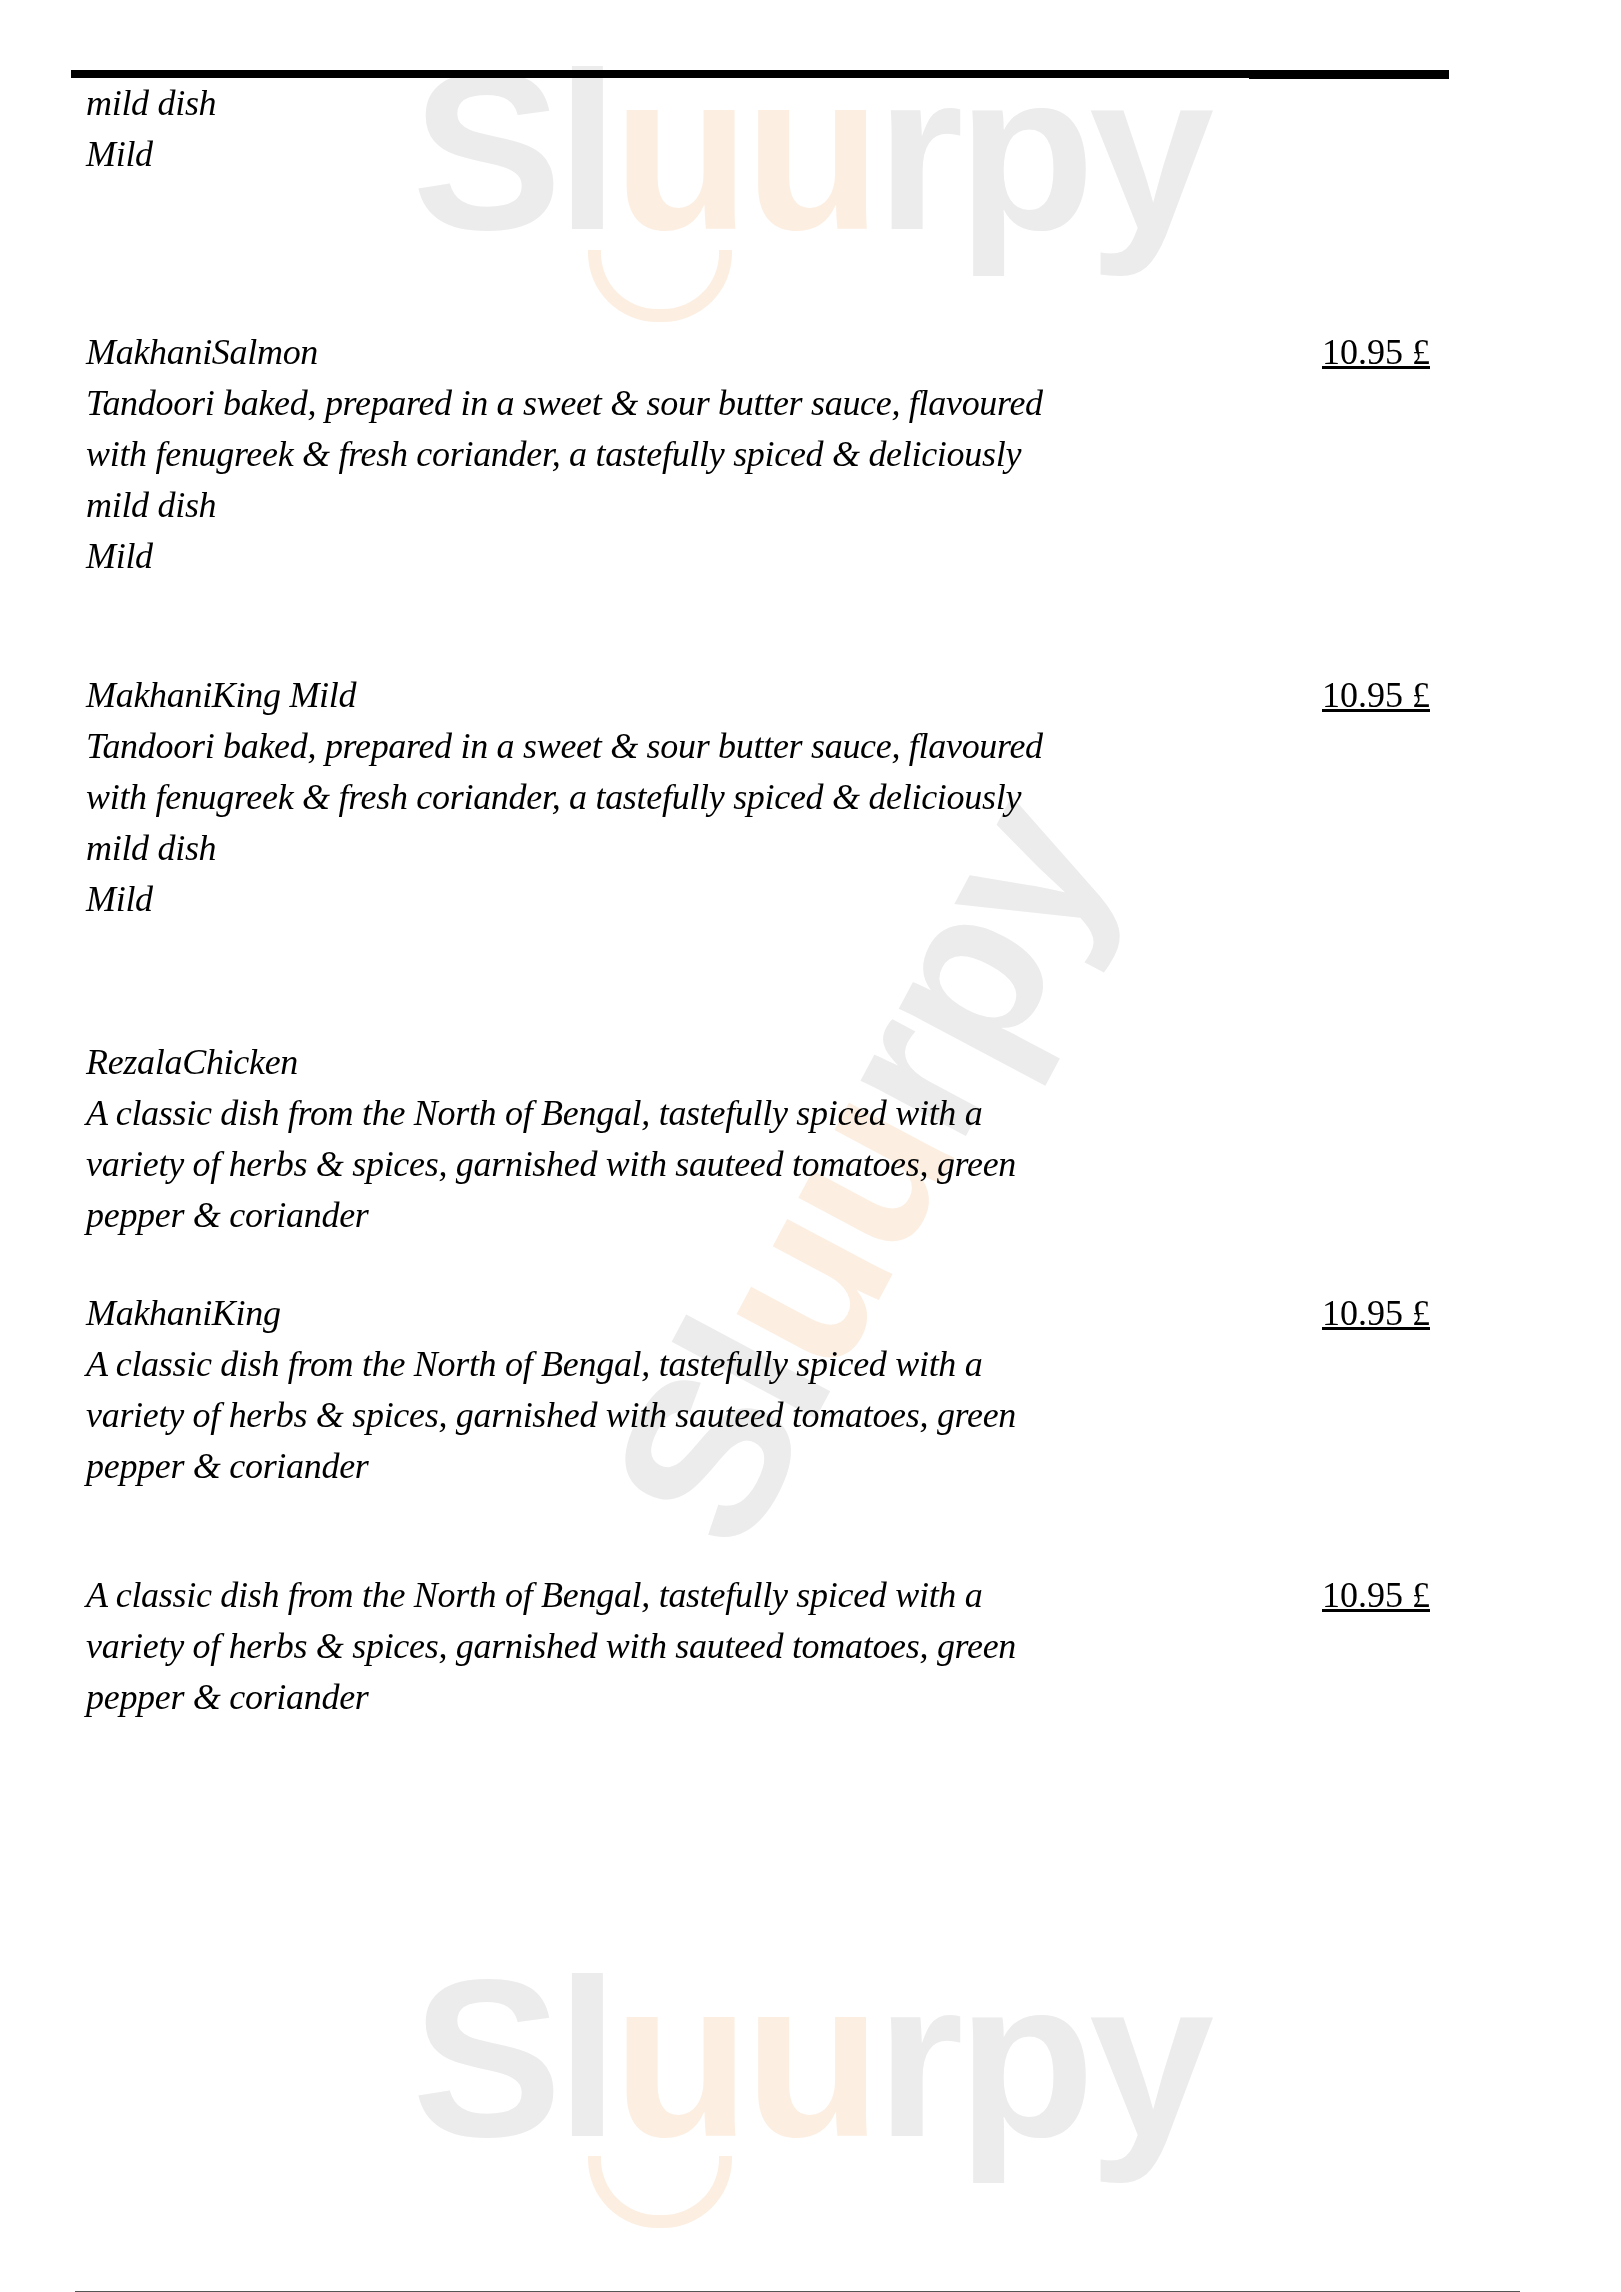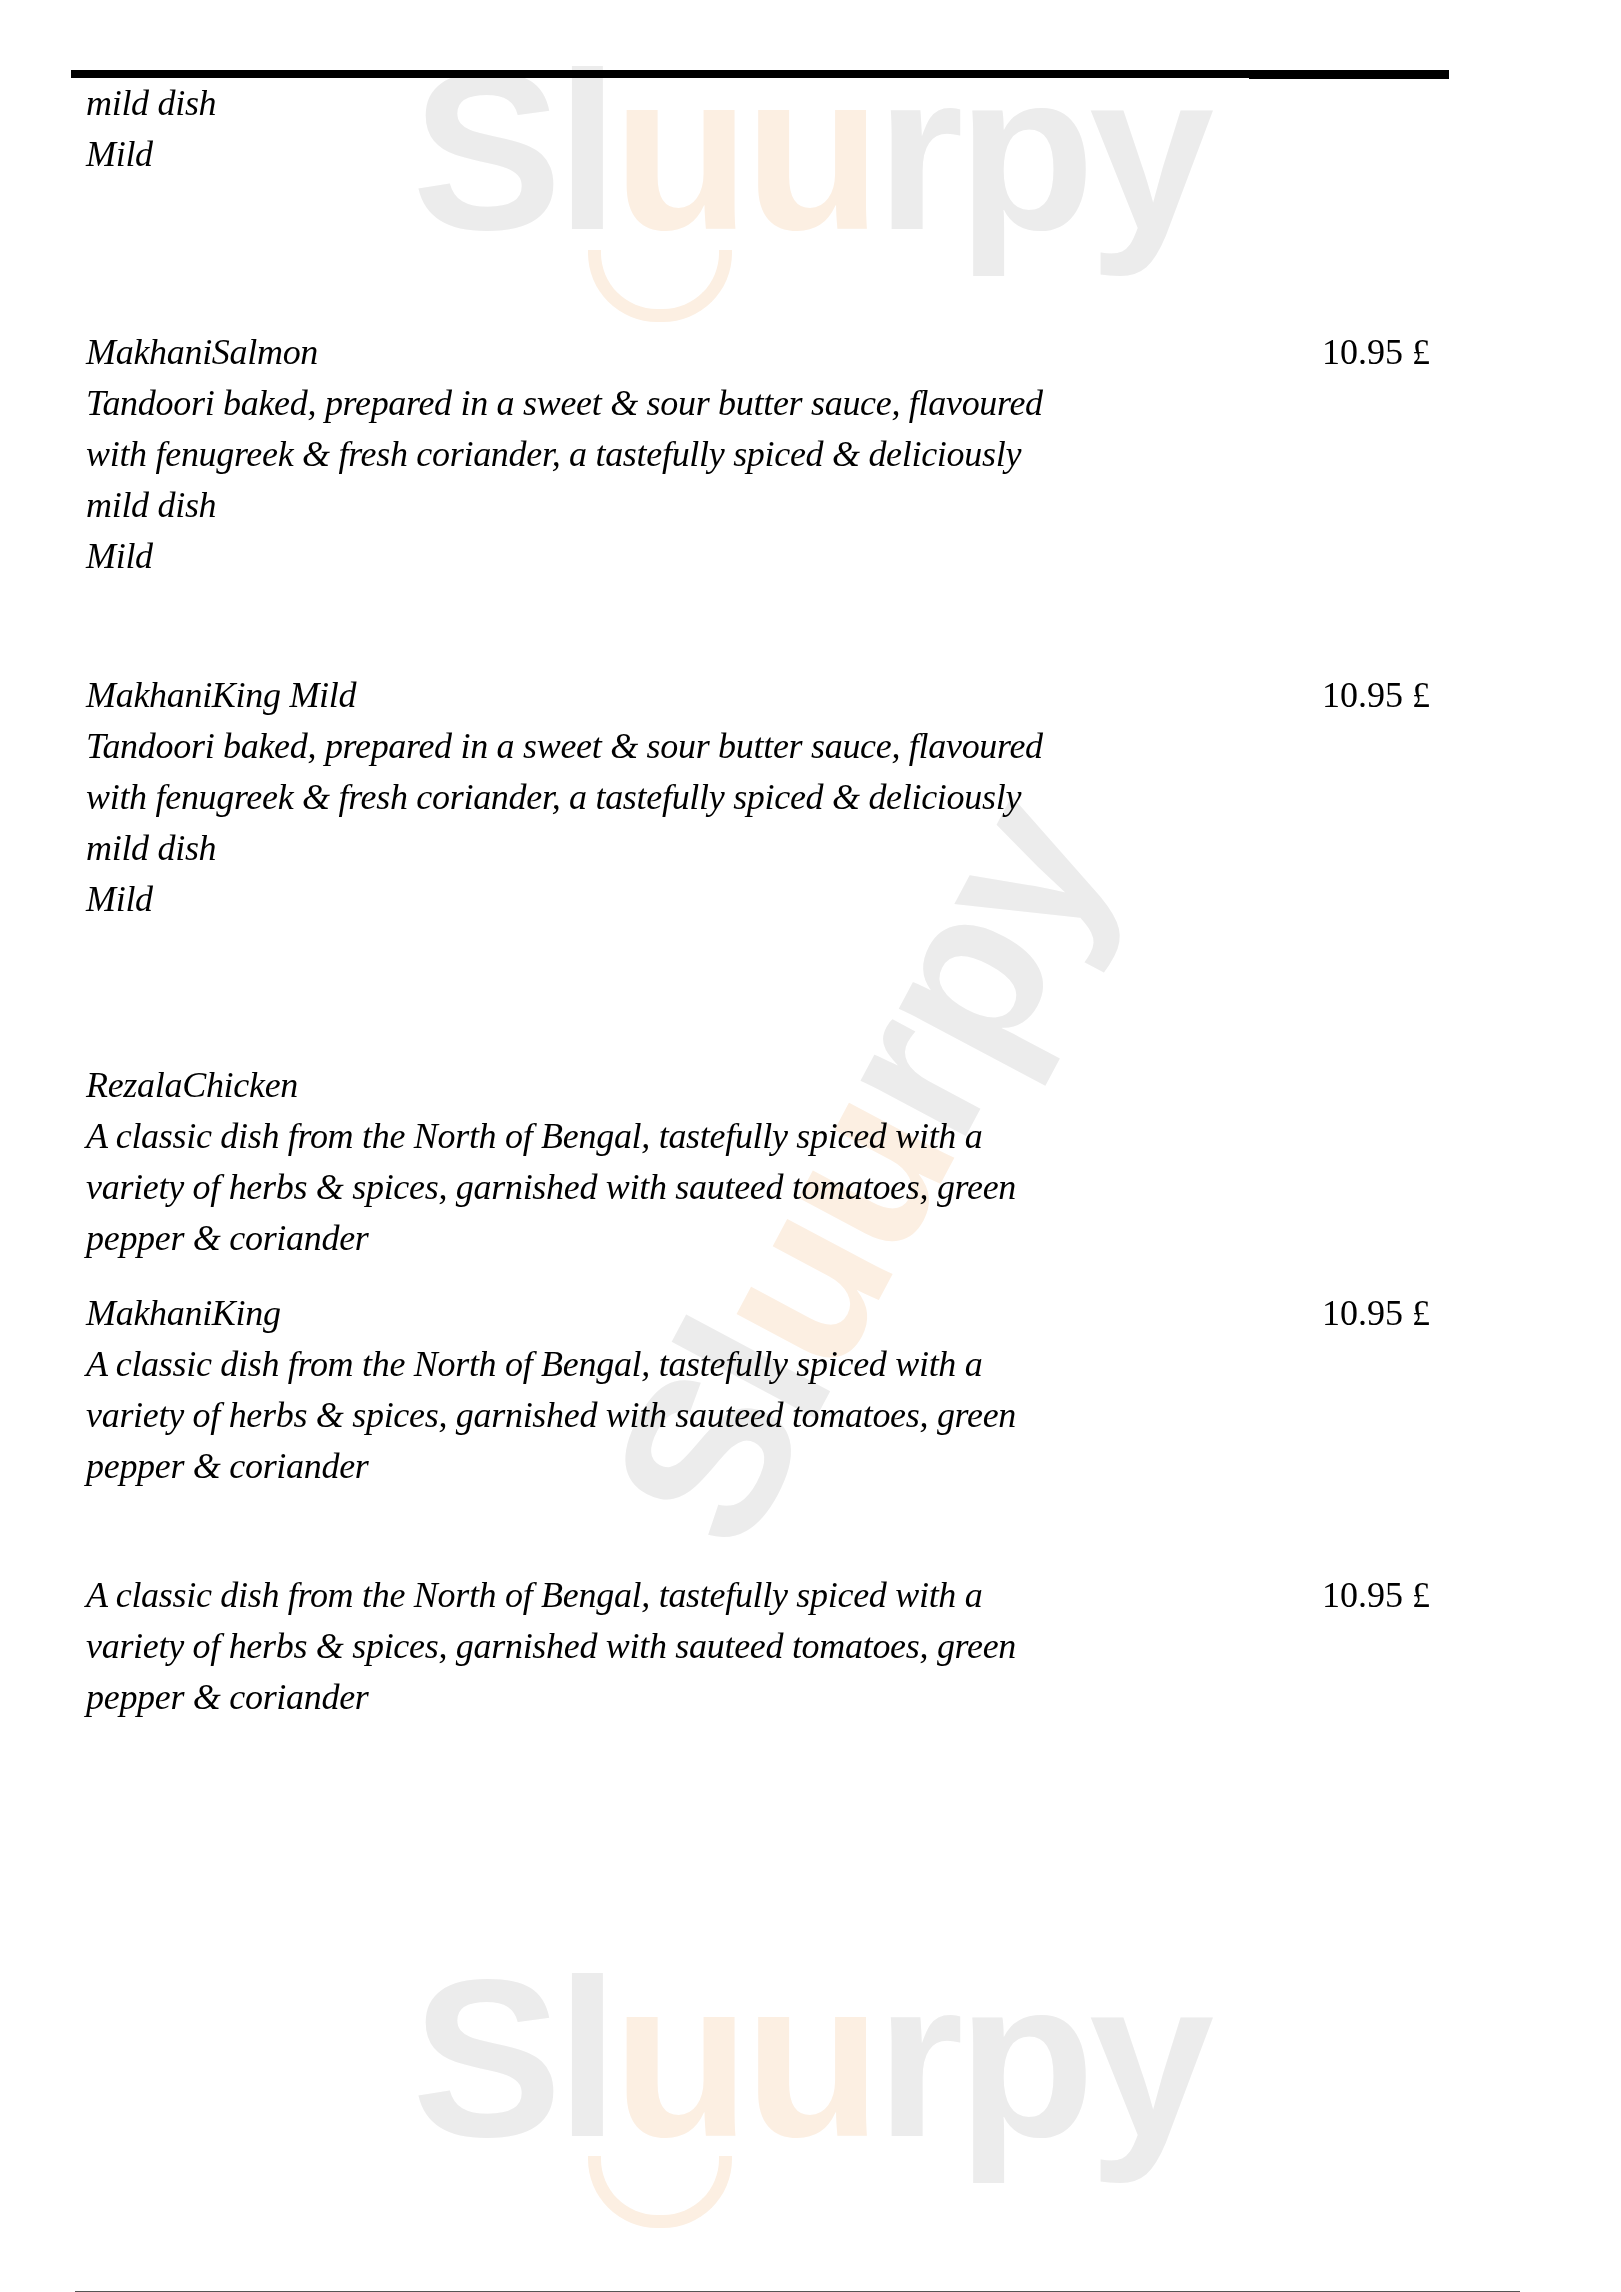--- a/index.html
+++ b/index.html
@@ -102,20 +102,21 @@
       line-height: 51px;
       top: 0;
       left: 1016px;
       width: 368px;
       text-align: left;
     }
     .price-text {
       display: inline-block;
       width: 328px;
       text-align: right;
+      text-decoration: underline;
     }
   </style>
 </head>
 <body>
 
 <div class="page">
 
   <div class="watermark wm-top">
     <span class="wm-grey">Sl</span><span class="wm-orange">uu</span><span class="wm-grey">rpy</span>
   </div>
@@ -151,21 +152,21 @@
 
     <div class="item" style="top:592px;">
       <div class="line">MakhaniKing Mild</div>
       <div class="price"><span class="price-text">10.95 £</span></div>
       <div class="line">Tandoori baked, prepared in a sweet &amp; sour butter sauce, flavoured</div>
       <div class="line">with fenugreek &amp; fresh coriander, a tastefully spiced &amp; deliciously</div>
       <div class="line">mild dish</div>
       <div class="line">Mild</div>
     </div>
 
-    <div class="item" style="top:982px;">
+    <div class="item" style="top:959px;">
       <div class="line">RezalaChicken</div>
       <div class="line">A classic dish from the North of Bengal, tastefully spiced with a</div>
       <div class="line">variety of herbs &amp; spices, garnished with sauteed tomatoes, green</div>
       <div class="line">pepper &amp; coriander</div>
     </div>
 
     <div class="item" style="top:1210px;">
       <div class="line">MakhaniKing</div>
       <div class="price"><span class="price-text">10.95 £</span></div>
       <div class="line">A classic dish from the North of Bengal, tastefully spiced with a</div>

